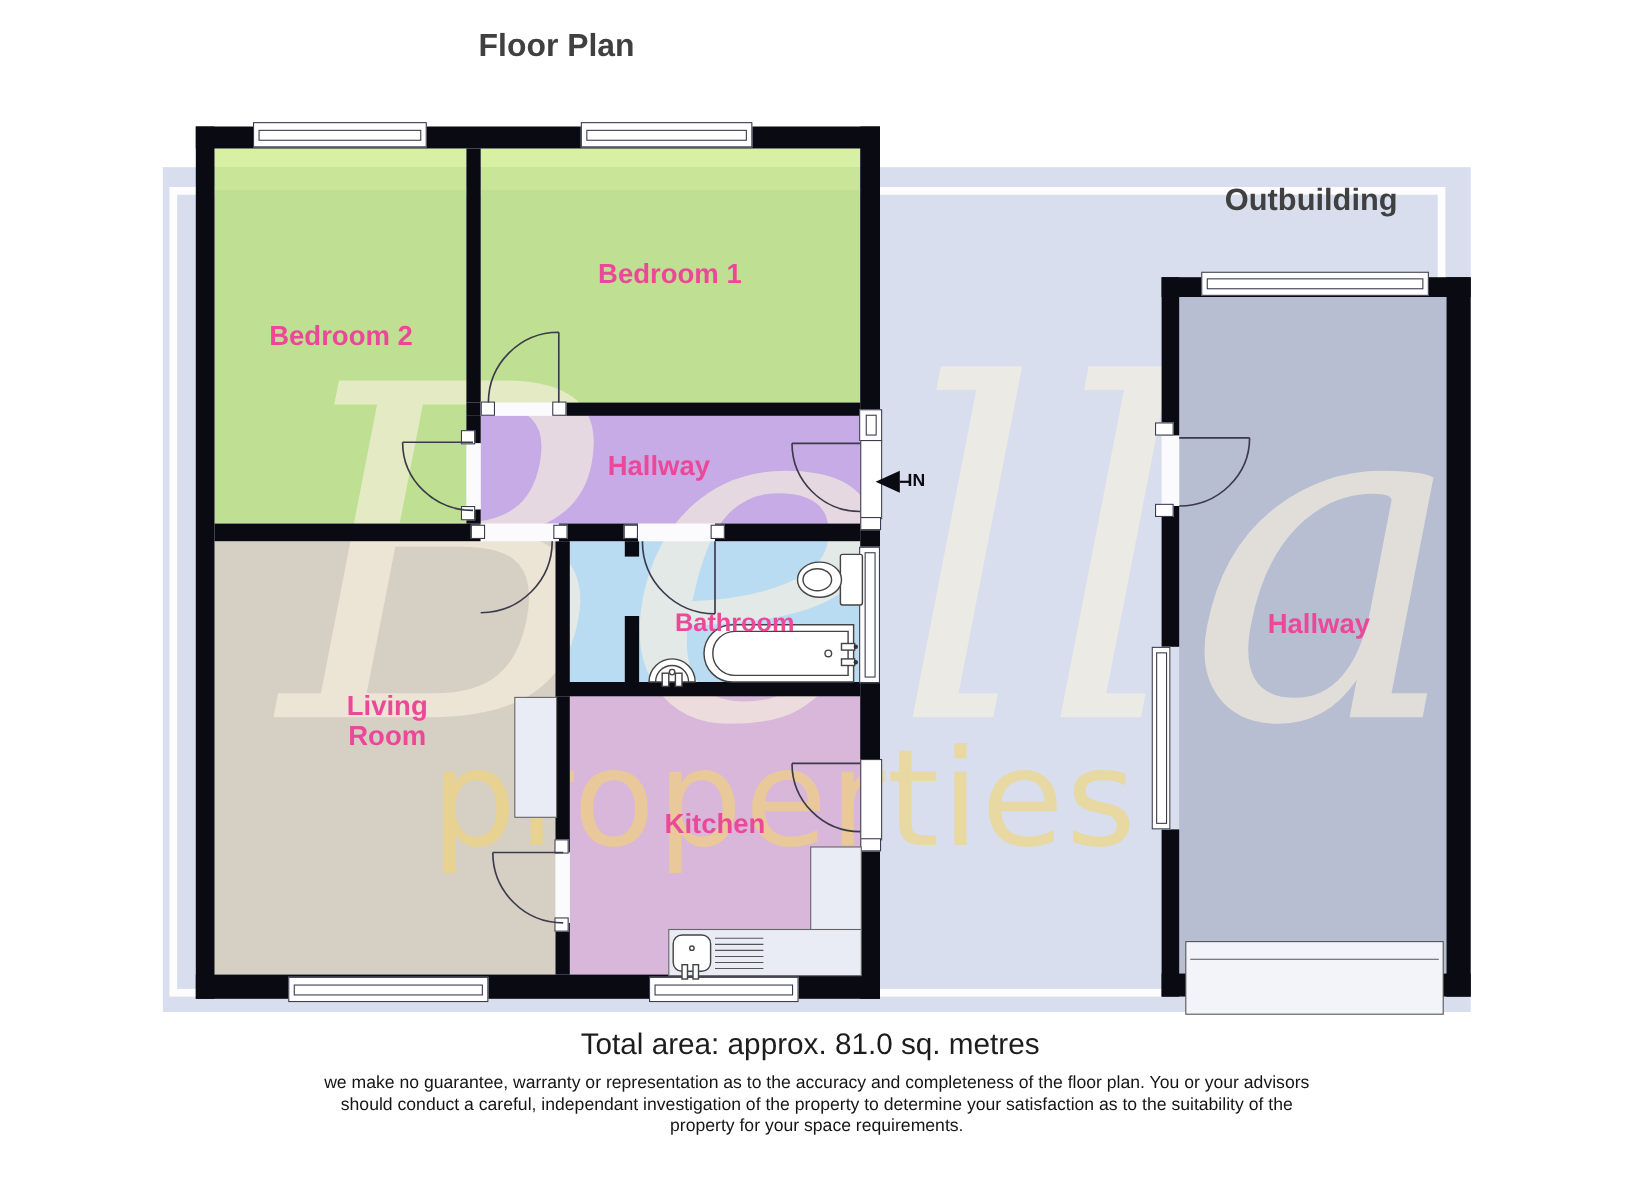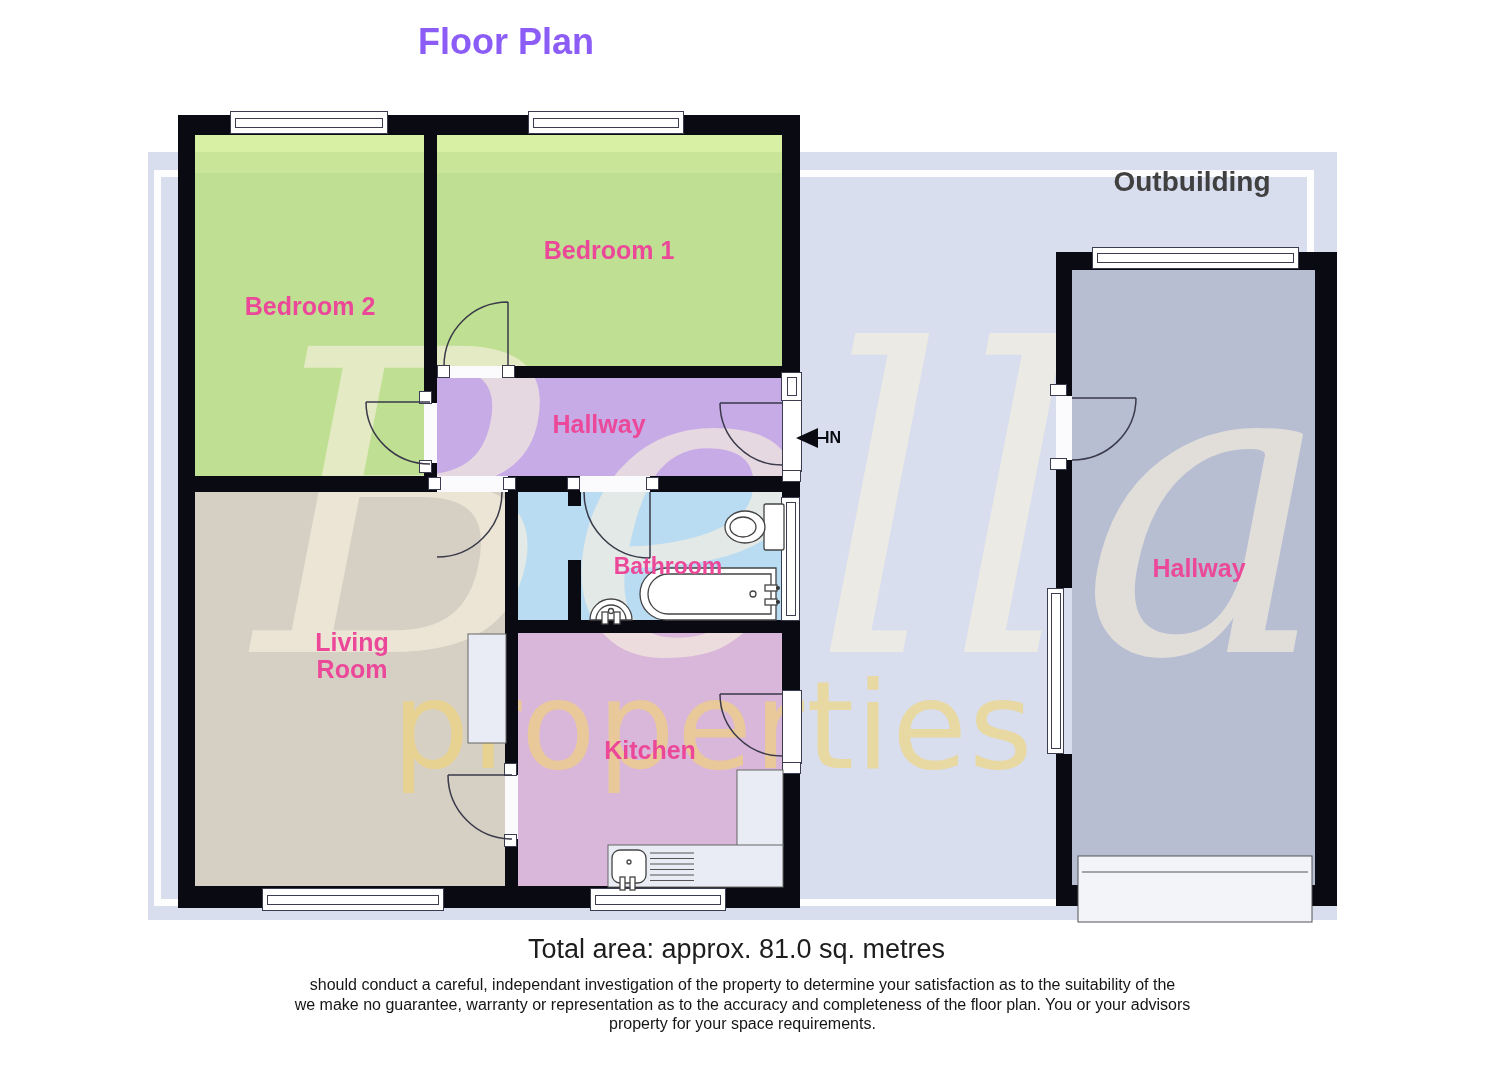--- a/index.html
+++ b/index.html
@@ -22,21 +22,21 @@
   .win.h i{left:4px;right:4px;top:50%;margin-top:-5px;height:8px;}
   .win.v i{top:4px;bottom:4px;left:50%;margin-left:-5px;width:8px;}
   .door-rect{position:absolute;background:#fff;border:1px solid #3c3c50;box-sizing:border-box;}
   .jamb{position:absolute;background:#fff;border:1px solid #3c3c50;box-sizing:border-box;width:13px;height:13px;}
   .overlay{position:absolute;left:0;top:0;}
   .rlabel{position:absolute;transform:translate(-50%,-50%);font-weight:bold;color:#ec4899;
           white-space:nowrap;font-size:25px;text-align:center;line-height:1.08;}
   .rlabel.small{font-size:23px;}
   .rlabel.big{font-size:28px;color:#404040;}
   #title{position:absolute;left:506px;top:42px;transform:translate(-50%,-50%);
-         font-size:36px;font-weight:bold;color:#8b5cf6;white-space:nowrap;}
+         font-size:29px;font-weight:bold;color:#404040;white-space:nowrap;}
   #in-label{position:absolute;left:833px;top:438px;transform:translate(-50%,-50%);
             font-size:16px;font-weight:bold;color:#0a0a12;}
   #total-area{position:absolute;left:0;right:12px;top:934px;text-align:center;
               font-size:27px;color:#1d1d1d;}
   #disclaimer{position:absolute;left:0;right:0;top:975px;text-align:center;
               font-size:16px;line-height:19.5px;color:#151515;}
 </style>
 </head>
 <body>
 
@@ -187,18 +187,18 @@
     <span>Living</span><br>
     <span>Room</span>
   </div>
   <div class="rlabel" style="left:650px;top:750px;">Kitchen</div>
   <div class="rlabel" style="left:1199px;top:568px;">Hallway</div>
   <div class="rlabel big" style="left:1192px;top:182px;">Outbuilding</div>
   <div id="in-label">IN</div>
 
   <div id="total-area">Total area: approx. 81.0 sq. metres</div>
   <div id="disclaimer">
+    <div>we make no guarantee, warranty or representation as to the accuracy and completeness of the floor plan. You or your advisors</div>
     <div>should conduct a careful, independant investigation of the property to determine your satisfaction as to the suitability of the</div>
-    <div>we make no guarantee, warranty or representation as to the accuracy and completeness of the floor plan. You or your advisors</div>
     <div>property for your space requirements.</div>
   </div>
 
 </div>
 
 </body></html>

